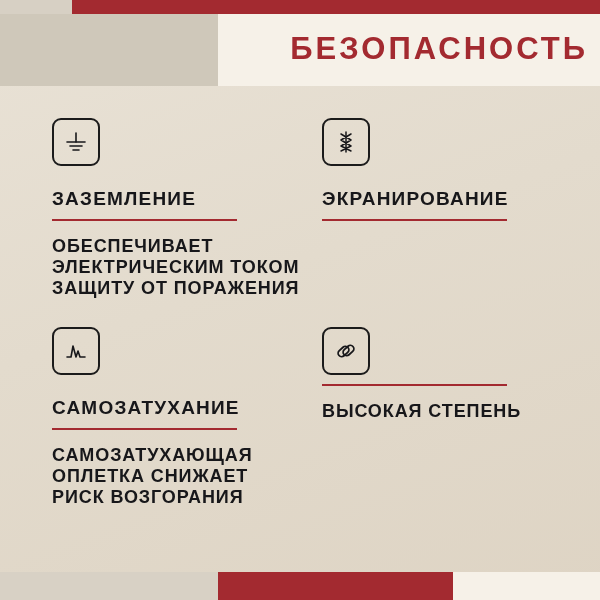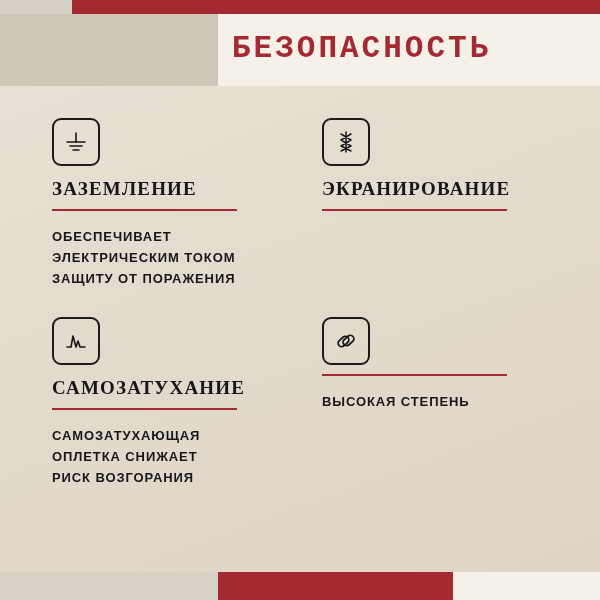--- a/index.html
+++ b/index.html
@@ -64,27 +64,26 @@
     width: 147px; height: 28px;
     background: #f6f1e8;
   }
 
   
   .title {
     position: absolute;
     top: 26px;
     left: 232px;
     width: 356px;
-    text-align: left;
+    text-align: right;
     color: #a32a30;
     font-size: 31px;
     font-weight: bold;
     letter-spacing: 3px;
     line-height: 46px;
-    font-family: Liberation Mono, monospace;
   }
 
   
   .grid {
     position: absolute;
     top: 118px;
     left: 52px;
     width: 510px;
     display: grid;
     grid-template-columns: 270px 240px;
@@ -97,38 +96,37 @@
     width: 48px;
     height: 48px;
     border: 2px solid #1b1b1b;
     border-radius: 9px;
     display: flex;
     align-items: center;
     justify-content: center;
     box-sizing: border-box;
   }
   .cell-title {
-    margin-top: 12px;
+    margin-top: 22px;
     font-size: 19px;
     font-weight: bold;
     letter-spacing: 1.2px;
     color: #17171a;
     text-transform: uppercase;
     white-space: nowrap;
-    font-family: Liberation Serif, serif;
   }
   .divider {
     margin-top: 9px;
     width: 185px;
     height: 2px;
     background: #a32a30;
   }
   .cell-desc {
     margin-top: 15px;
-    font-size: 13px;
+    font-size: 18px;
     font-weight: bold;
     letter-spacing: 0.9px;
     line-height: 21px;
     color: #17171a;
     text-transform: uppercase;
   }
   .cell-desc div { white-space: nowrap; }
 </style>
 </head>
 <body>

